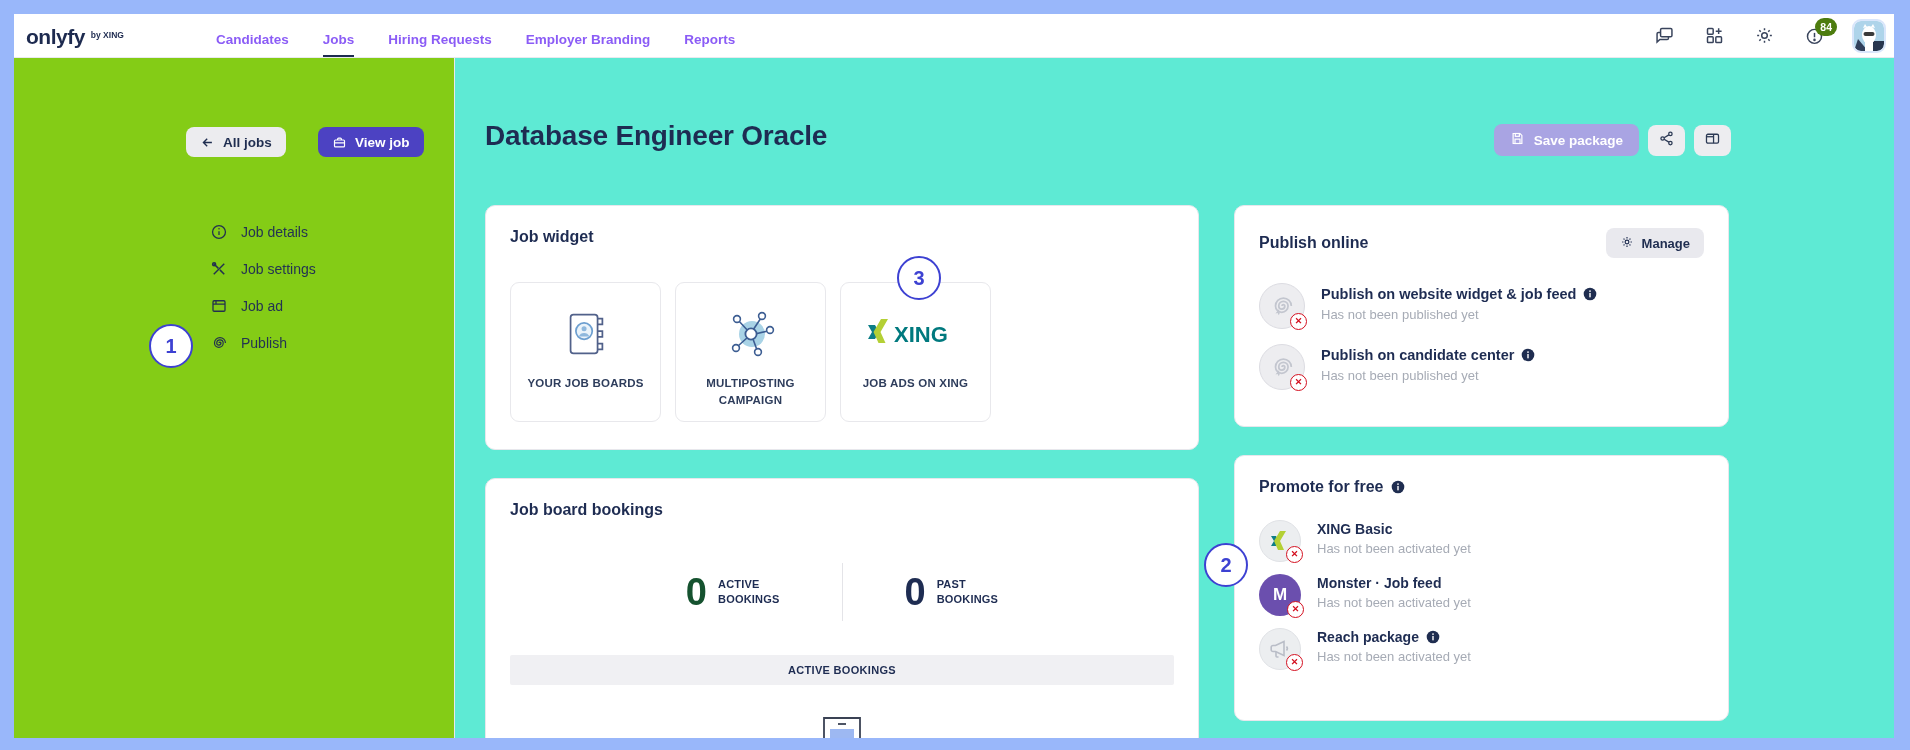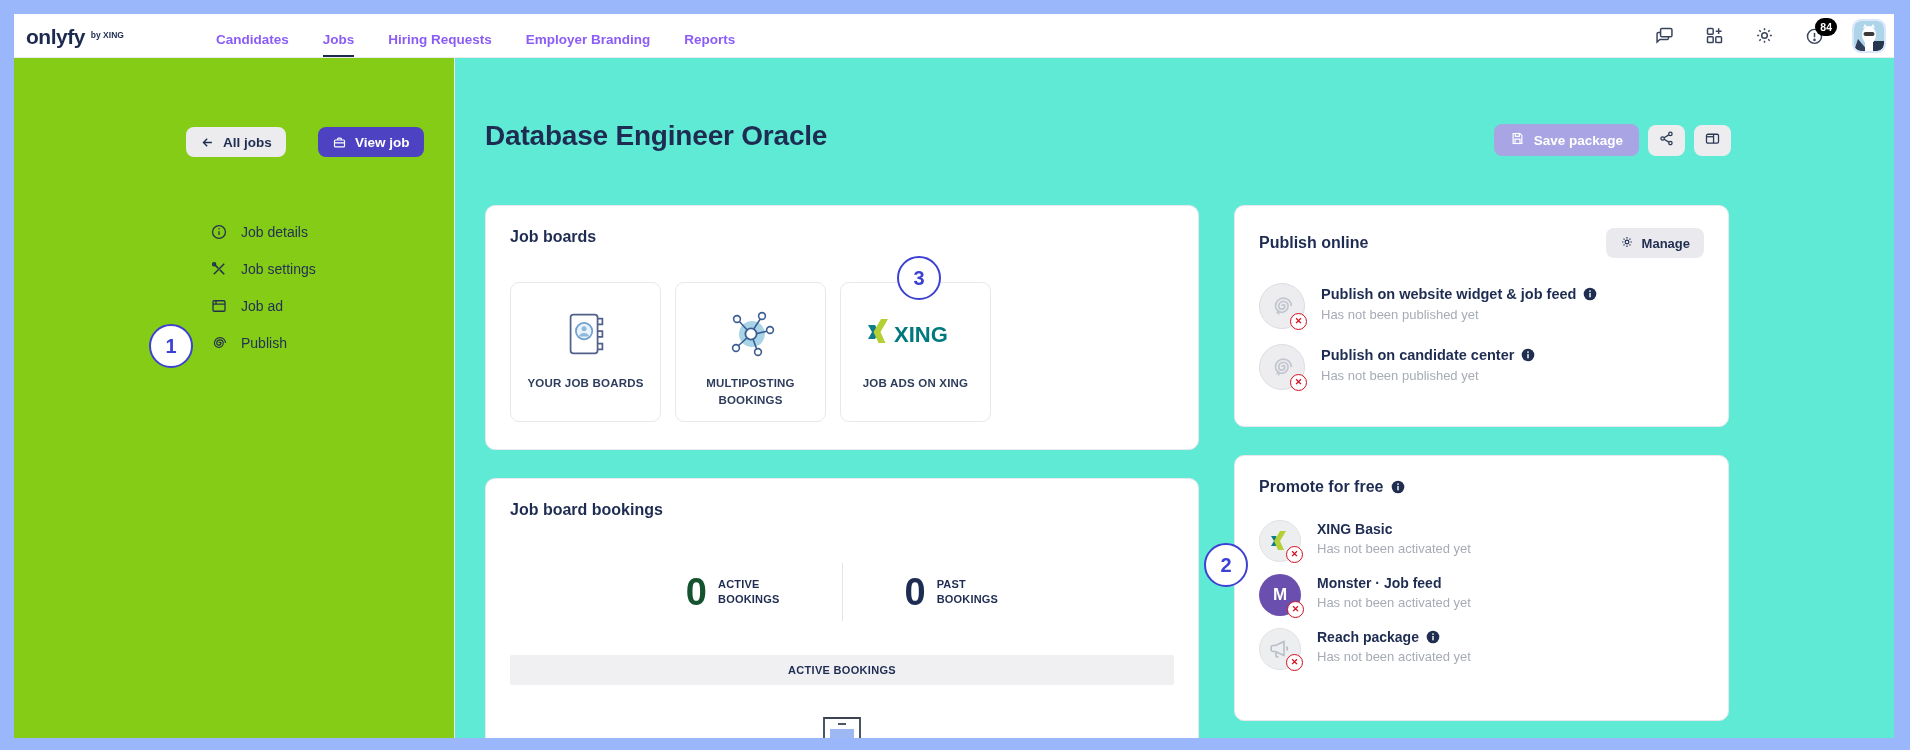--- a/index.html
+++ b/index.html
@@ -11,21 +11,21 @@
   .header { height:44px; flex:0 0 44px; display:flex; align-items:center; border-bottom:1px solid #e9e9ee; padding:0 10px 0 12px; background:#fff; }
   .logo-wrap { display:flex; align-items:flex-start; gap:6px; padding-top:2px; }
   .brand { font-size:21px; font-weight:800; color:#1d2a4f; letter-spacing:-0.5px; line-height:20px;}
   .byline { font-size:8.5px; font-weight:700; color:#1d2a4f; margin-top:3px; }
   .nav { display:flex; gap:34px; margin-left:92px; height:43px; align-items:stretch; }
   .nav-item { font-size:13.5px; font-weight:700; color:#8b5cf6; display:flex; align-items:center; cursor:pointer; border-bottom:2px solid transparent; padding-top:10px; }
   .nav-item.active { border-bottom-color:#1d2a4f; }
   .header-right { margin-left:auto; display:flex; align-items:center; gap:29px; }
   .hicon { width:21px; height:21px; color:#39445c; position:relative; cursor:pointer; }
   .hicon svg { width:100%; height:100%; display:block; }
-  .badge { position:absolute; top:-7px; right:-12px; background:#000000; color:#fff; font-size:10.5px; font-weight:700; height:18px; min-width:18px; padding:0 5px; border-radius:10px; display:flex; align-items:center; justify-content:center; }
+  .badge { position:absolute; top:-7px; right:-12px; background:#4d7c0f; color:#fff; font-size:10.5px; font-weight:700; height:18px; min-width:18px; padding:0 5px; border-radius:10px; display:flex; align-items:center; justify-content:center; }
   .avatar { width:30px; height:30px; border-radius:7px; overflow:hidden; cursor:pointer; outline:2px solid #d9e6fb; }
 
   
   .content { flex:1; display:flex; min-height:0; }
   .sidebar { width:441px; flex:0 0 441px; border-right:1px solid #e9e9ee; position:relative; background:#84cc16; }
   .main { flex:1; position:relative; overflow:hidden; background:#5eead4; }
 
   
   .btn { display:inline-flex; align-items:center; gap:8px; border:none; border-radius:8px; font-family:inherit; font-weight:700; cursor:pointer; }
   .btn svg { display:block; }
@@ -249,21 +249,21 @@
         <button class="btn-sq">
           <span><svg width="17" height="17" viewBox="0 0 24 24" fill="none" stroke="currentColor" stroke-width="1.8">
                   <rect x="3.5" y="6" width="17" height="12.5" rx="2"></rect>
                   <path d="M13.5 6v12.5"></path>
                   <path d="M3.5 9.5h10"></path>
                 </svg></span>
         </button>
       </div>
 
       <div class="card card-jobboards">
-        <div class="card-title">Job boards</div>
+        <div class="card-title">Job widget</div>
         <div class="tiles">
           <div class="tile">
             <div class="tile-icon">
               <svg width="54" height="54" viewBox="0 0 56 56" fill="none">
                     <rect x="12" y="8" width="28" height="40" rx="3" stroke="#51618a" stroke-width="1.8"></rect>
                     <path d="M40 12h5v6h-5M40 25h5v6h-5M40 38h5v6h-5" stroke="#51618a" stroke-width="1.8"></path>
                     <circle cx="26" cy="25" r="8.5" stroke="#6d9fd0" stroke-width="1.8" fill="#eaf3fa"></circle>
                     <circle cx="26" cy="22.5" r="2.6" fill="#8fb8dd"></circle>
                     <path d="M20.5 30.5a6 6 0 0 1 11 0" fill="#8fb8dd"></path>
                   </svg>
@@ -276,21 +276,21 @@
                     <circle cx="29" cy="28" r="13" fill="#a9d3e6"></circle>
                     <path d="M26 26L15 14M30 24l8-12M32 28l13-3M30 33l4 11M25 31l-10 9" stroke="#3c5d92" stroke-width="1.6"></path>
                     <circle cx="14" cy="13" r="3.4" fill="#fff" stroke="#3c5d92" stroke-width="1.6"></circle>
                     <circle cx="39" cy="10" r="3.4" fill="#fff" stroke="#3c5d92" stroke-width="1.6"></circle>
                     <circle cx="47" cy="24" r="3.4" fill="#fff" stroke="#3c5d92" stroke-width="1.6"></circle>
                     <circle cx="35" cy="46" r="3.4" fill="#fff" stroke="#3c5d92" stroke-width="1.6"></circle>
                     <circle cx="13" cy="42" r="3.4" fill="#fff" stroke="#3c5d92" stroke-width="1.6"></circle>
                     <circle cx="28" cy="28" r="5.6" fill="#fff" stroke="#3c5d92" stroke-width="1.8"></circle>
                   </svg>
             </div>
-            <div class="tile-label">MULTIPOSTING BOOKINGS</div>
+            <div class="tile-label">MULTIPOSTING CAMPAIGN</div>
           </div>
           <div class="tile">
             <div class="tile-icon">
               <svg width="104" height="34" viewBox="0 0 104 34" fill="none">
                     <path d="M4 8h7l4 7-4 7H4l4-7z" fill="#0d7e87"></path>
                     <path d="M17 2h7l-7.5 13 5 11h-7l-5-11z" fill="#b4d035"></path>
                     <text x="30" y="25" font-family="Liberation Sans, sans-serif" font-size="22" font-weight="bold" fill="#00797e">XING</text>
                   </svg>
             </div>
             <div class="tile-label">JOB ADS ON XING</div>

